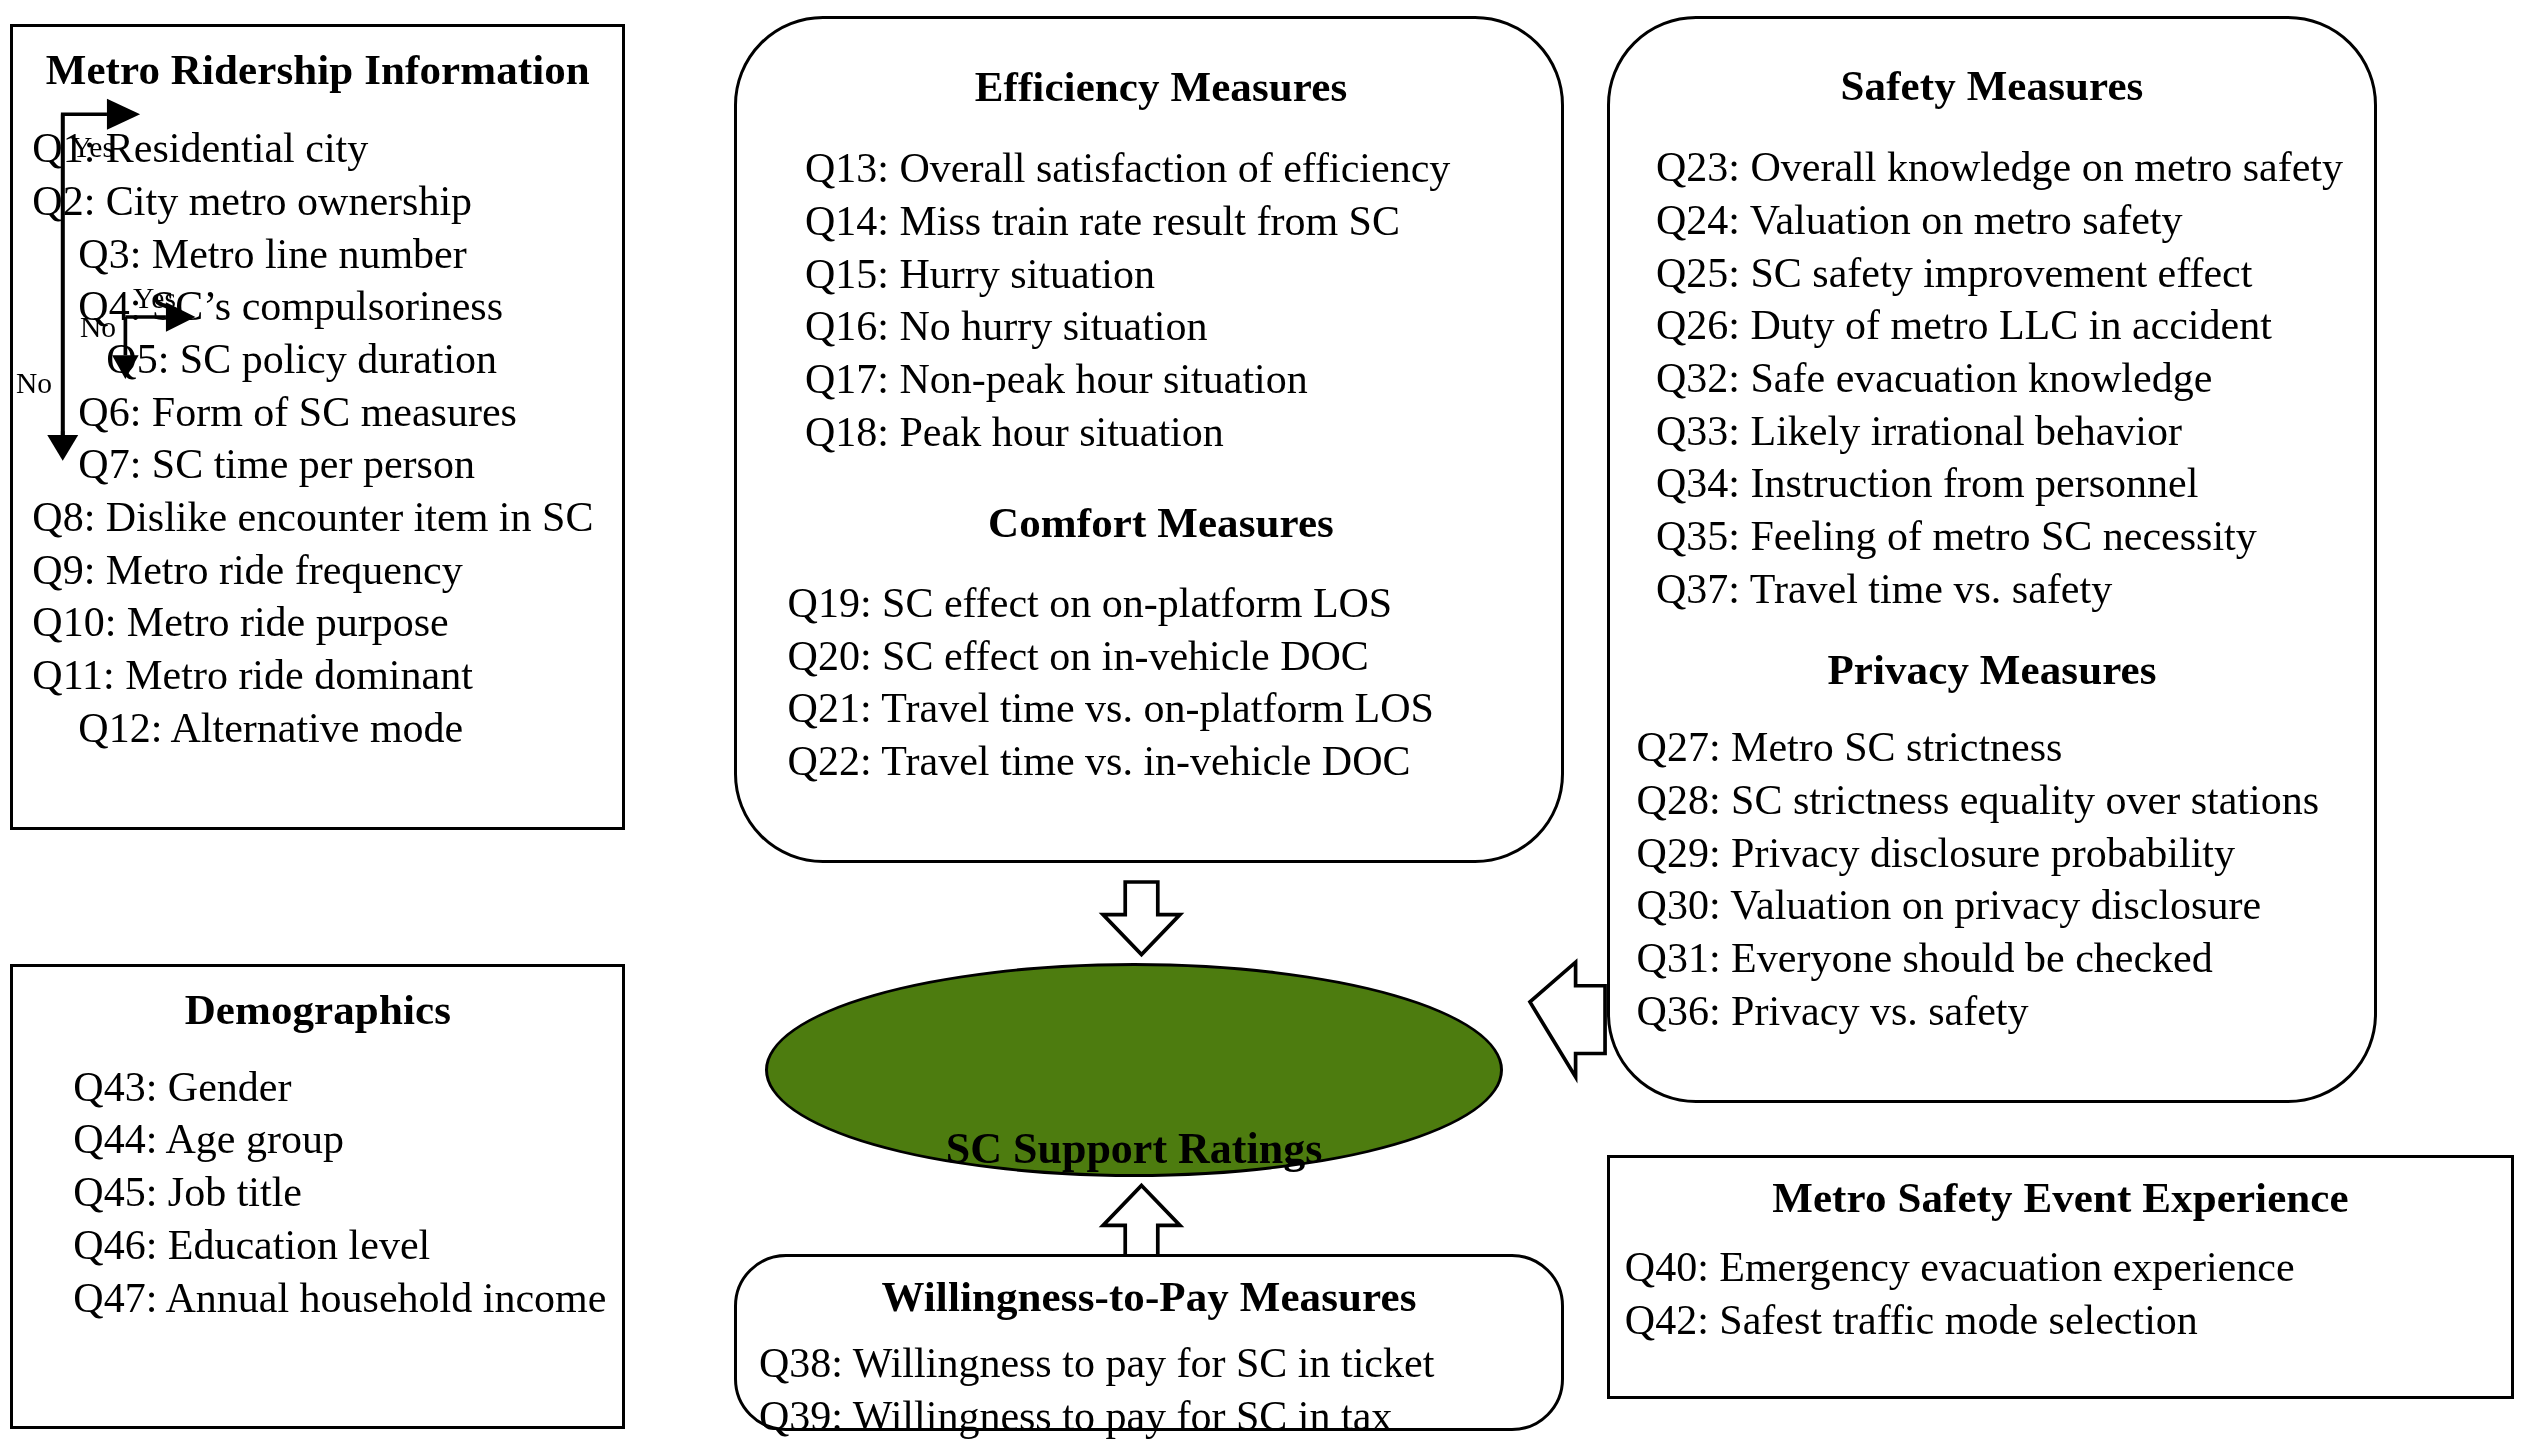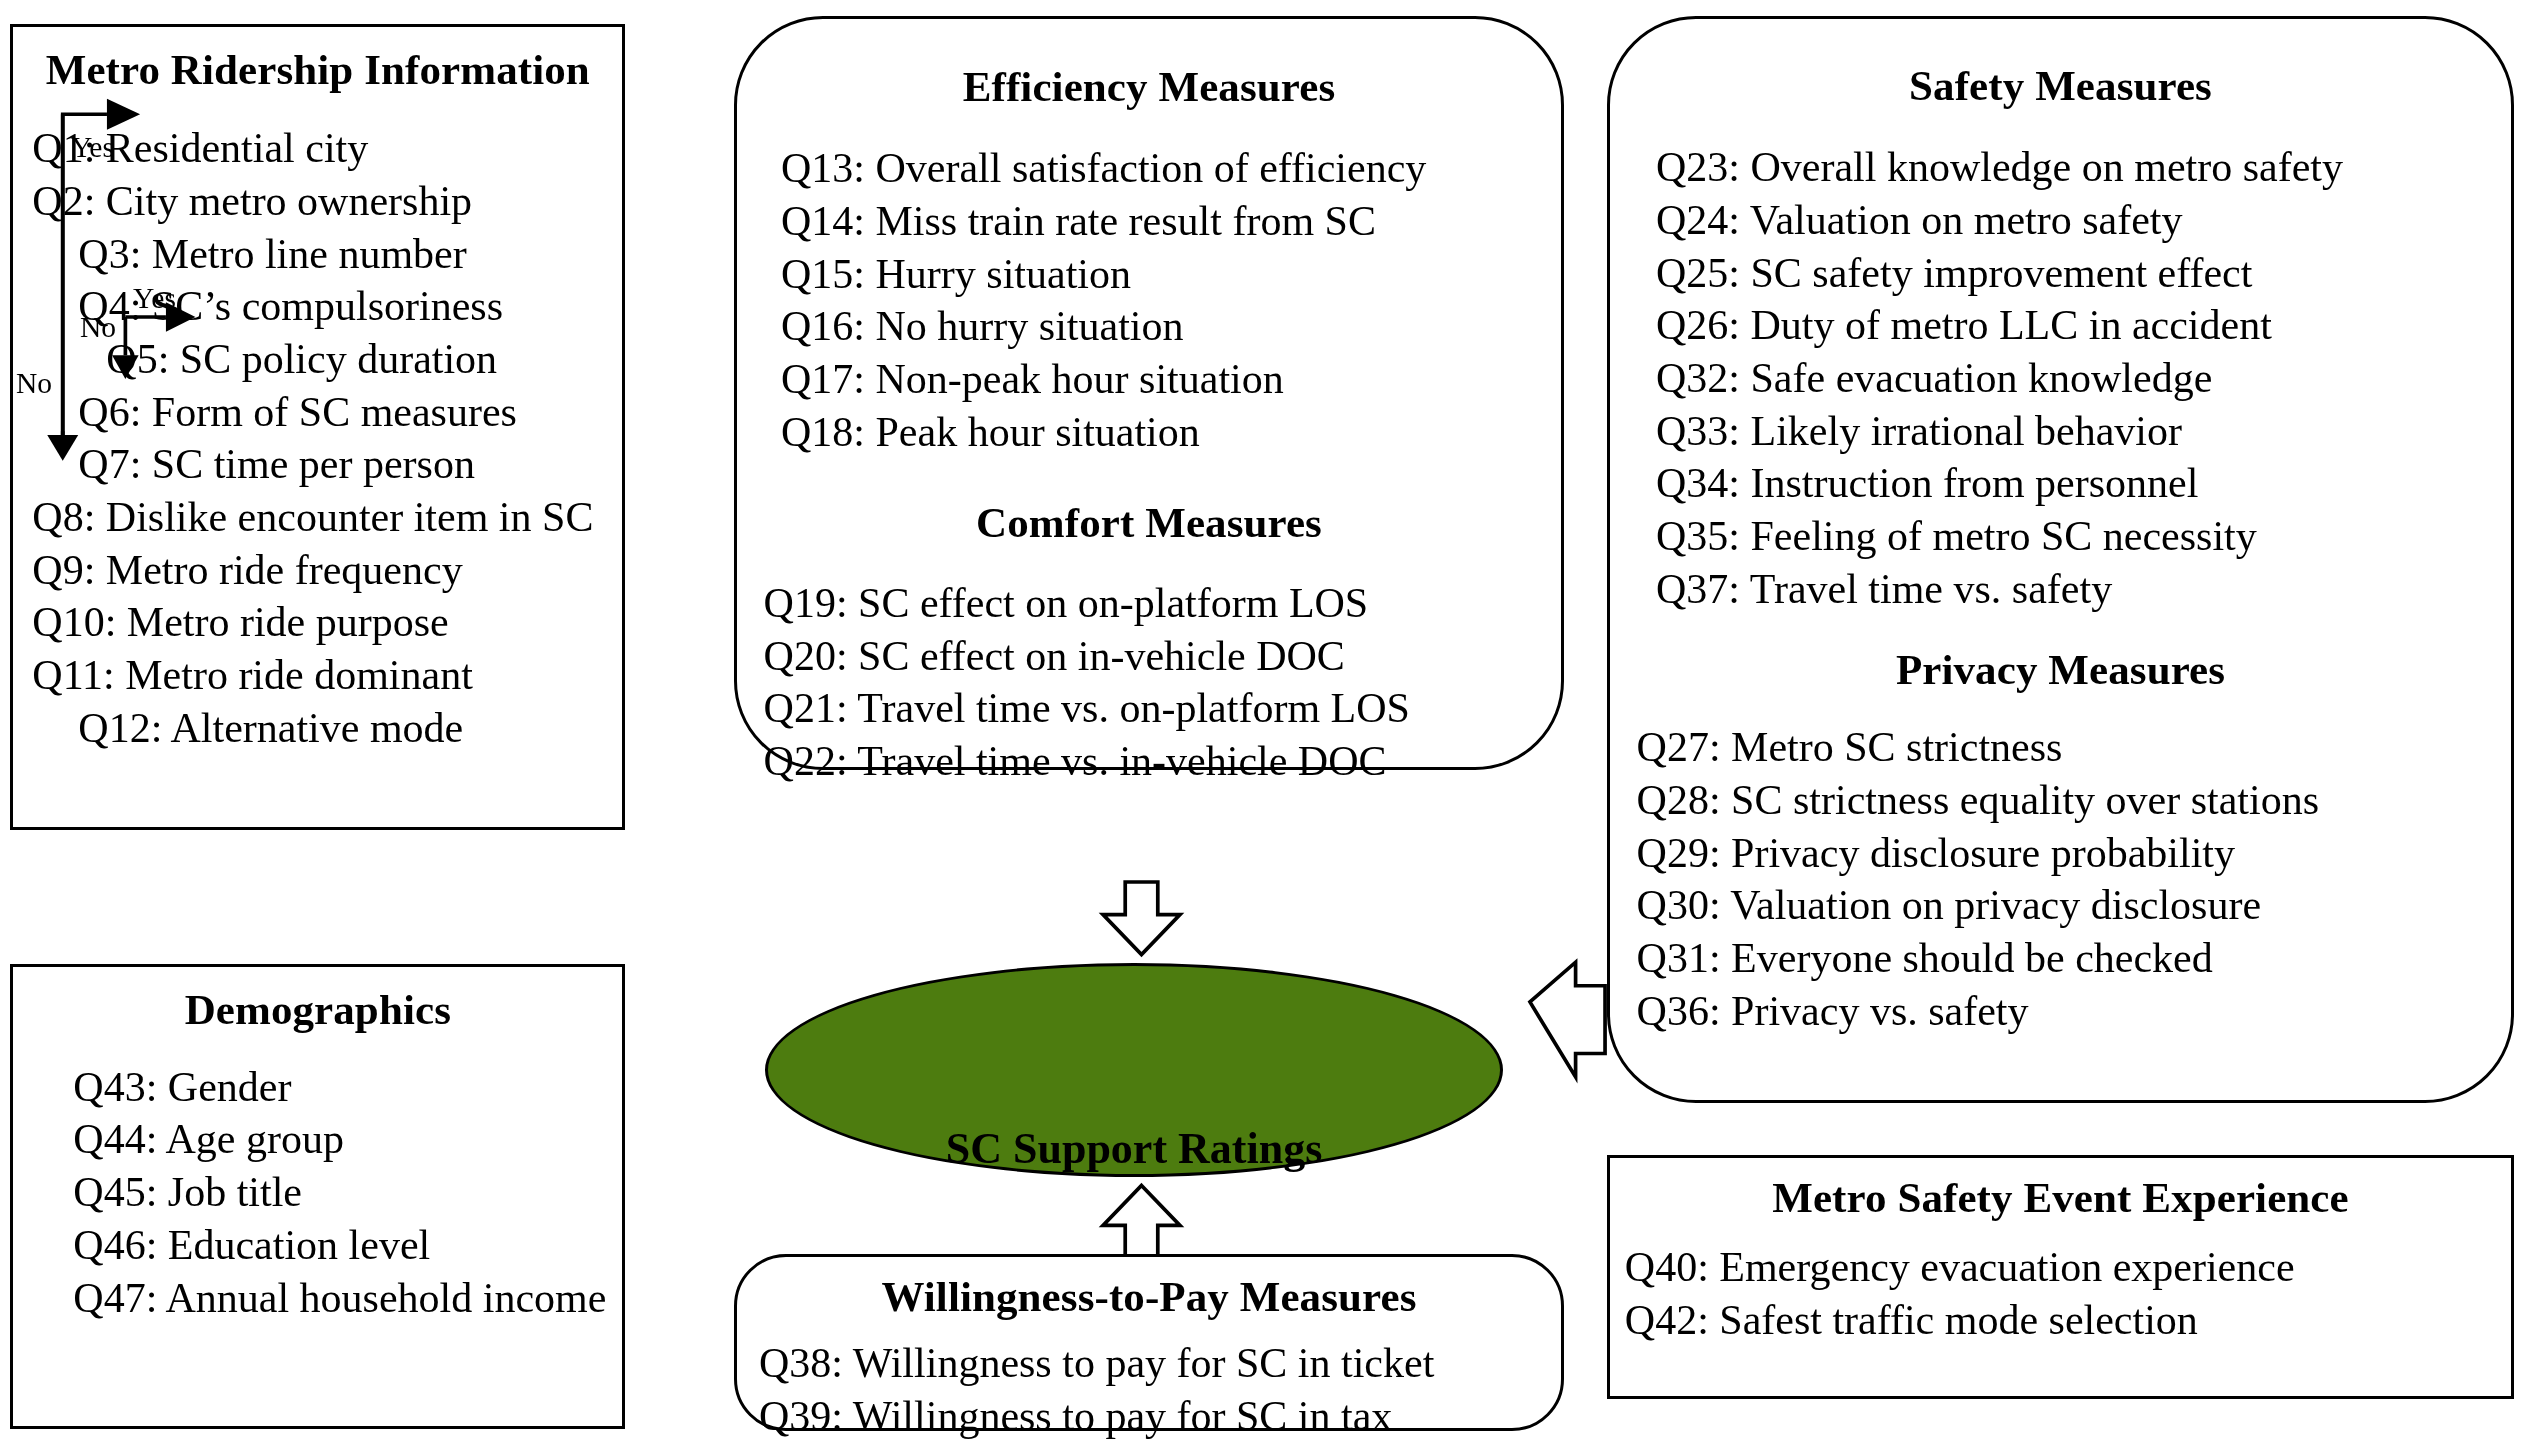--- a/index.html
+++ b/index.html
@@ -144,41 +144,41 @@
     <div class="panel-title" style="margin-top:19px;">Demographics</div>
     <ul class="qlist" style="margin-top:26.6px; padding-left:19px;margin-left:41px;">
       <li>Q43: Gender</li>
       <li>Q44: Age group</li>
       <li>Q45: Job title</li>
       <li>Q46: Education level</li>
       <li>Q47: Annual household income</li>
     </ul>
   </div>
 
-  <div class="panel round-lg" style="left:734px; top:16px; width:830px; height:754px;">
+  <div class="panel round-lg" style="left:734px; top:16px; width:830px; height:847px;padding-left:24px;">
     <div class="panel-title" style="margin-top:44px;">Efficiency Measures</div>
     <ul class="qlist" style="margin-top:31px; padding-left:44px;">
       <li>Q13: Overall satisfaction of efficiency</li>
       <li>Q14: Miss train rate result from SC</li>
       <li>Q15: Hurry situation</li>
       <li>Q16: No hurry situation</li>
       <li>Q17: Non-peak hour situation</li>
       <li>Q18: Peak hour situation</li>
     </ul>
 
     <div class="panel-title" style="margin-top:41px;">Comfort Measures</div>
     <ul class="qlist" style="margin-top:29.5px; padding-left:26.6px;">
       <li>Q19: SC effect on on-platform LOS</li>
       <li>Q20: SC effect on in-vehicle DOC</li>
       <li>Q21: Travel time vs. on-platform LOS</li>
       <li>Q22: Travel time vs. in-vehicle DOC</li>
     </ul>
   </div>
 
-  <div class="panel round-lg" style="left:1607px; top:16px; width:907px; height:1087px;">
+  <div class="panel round-lg" style="left:1607px; top:16px; width:770px; height:1087px;">
     <div class="panel-title" style="margin-top:43px;">Safety Measures</div>
     <ul class="qlist" style="margin-top:31px; padding-left:46px;">
       <li>Q23: Overall knowledge on metro safety</li>
       <li>Q24: Valuation on metro safety</li>
       <li>Q25: SC safety improvement effect</li>
       <li>Q26: Duty of metro LLC in accident</li>
       <li>Q32: Safe evacuation knowledge</li>
       <li>Q33: Likely irrational behavior</li>
       <li>Q34: Instruction from personnel</li>
       <li>Q35: Feeling of metro SC necessity</li>

